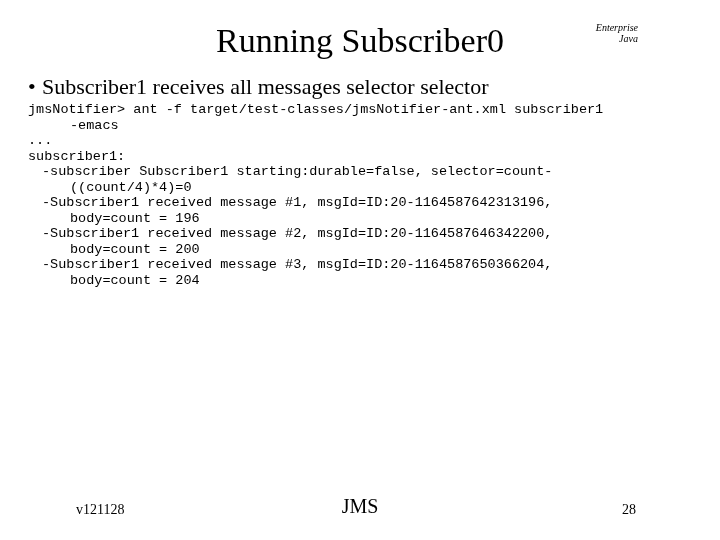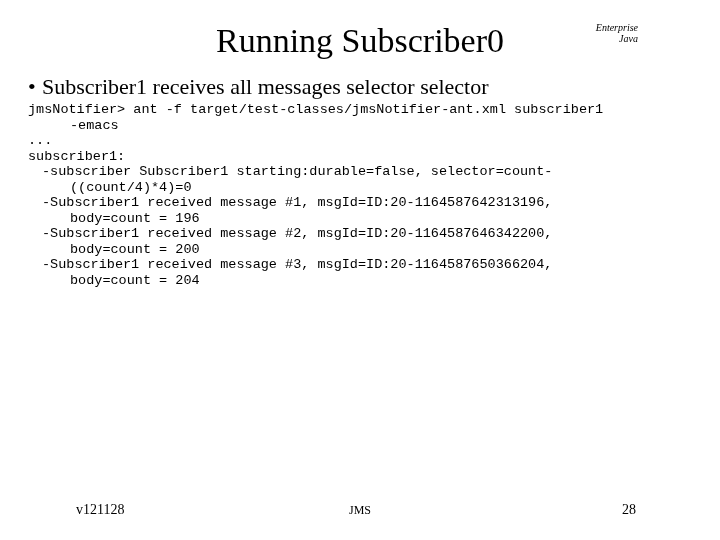--- a/index.html
+++ b/index.html
@@ -74,21 +74,21 @@
     left: 28px;
     font-size: 14px;
     margin-left: 48px;
   }
   .footer-center {
     position: absolute;
     bottom: 22px;
     left: 0;
     width: 720px;
     text-align: center;
-    font-size: 12px;
+    font-size: 20px;
   }
   .footer-right {
     position: absolute;
     bottom: 22px;
     right: 28px;
     font-size: 14px;
   }
 </style>
 </head>
 <body>

